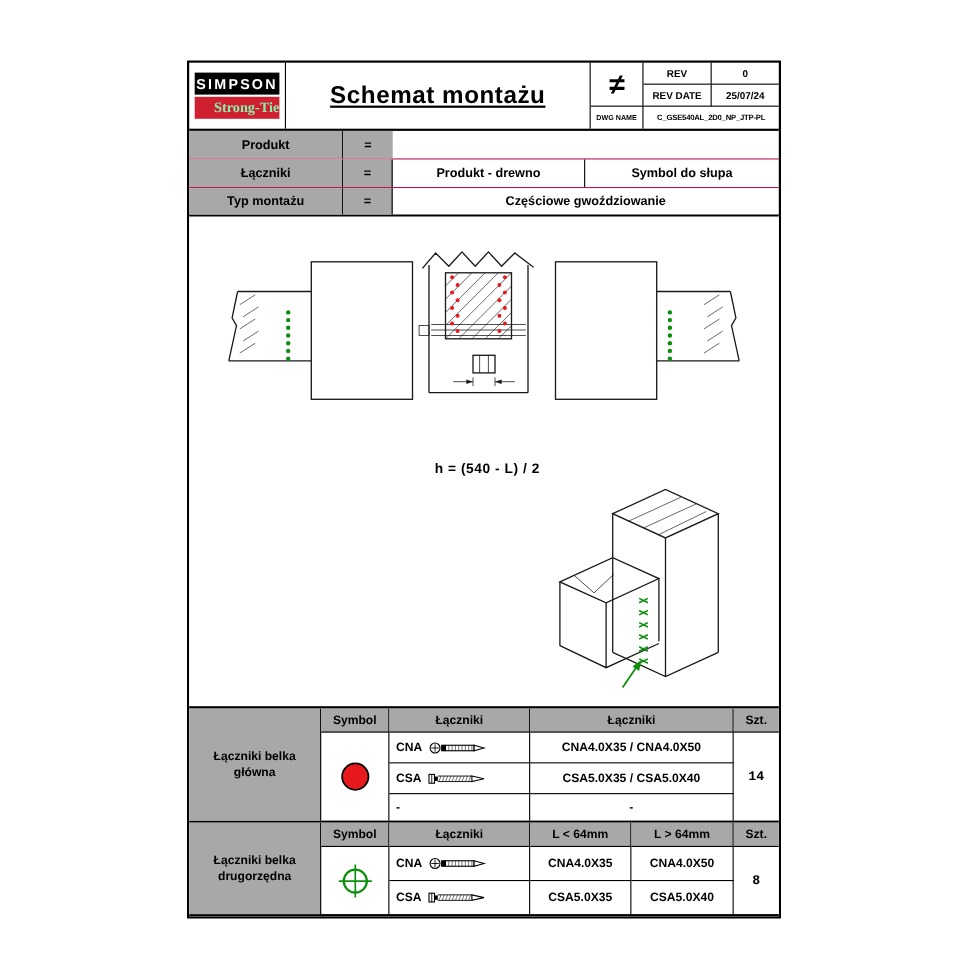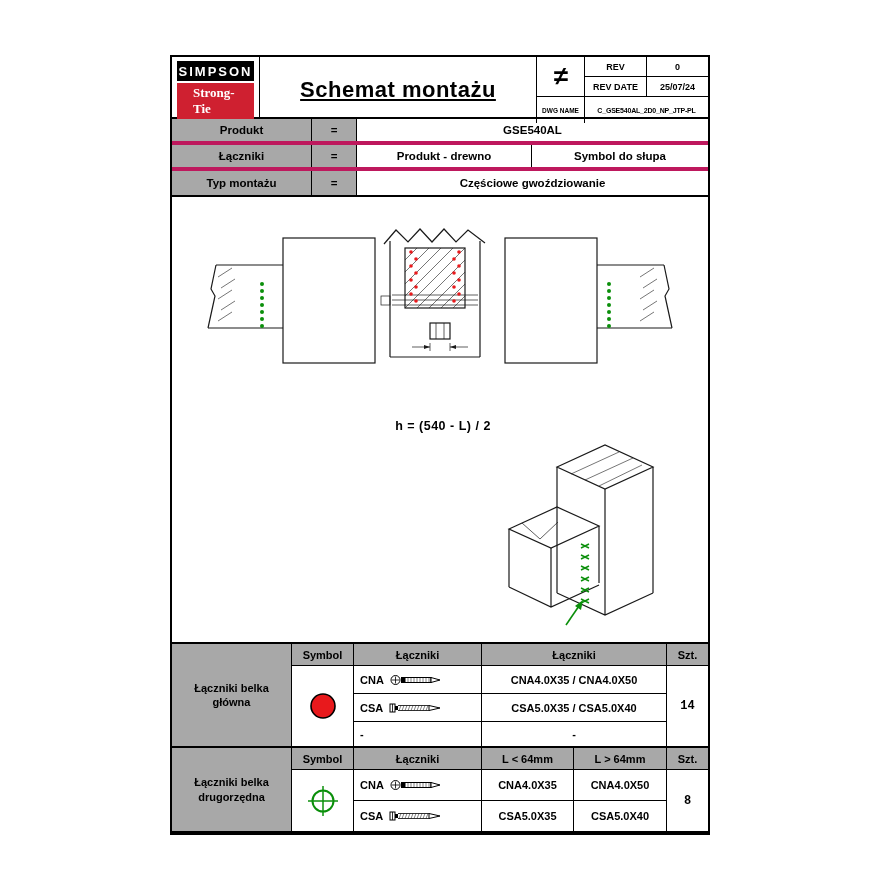--- a/index.html
+++ b/index.html
@@ -11,36 +11,36 @@
   .sheet{position:absolute;left:170px;top:55px;width:540px;height:780px;
     border:2px solid #000;background:#fff;display:flex;flex-direction:column;}
 
   
   .header{display:grid;grid-template-columns:88px 277px 171px;height:62px;
     border-bottom:2px solid #000;flex:none;}
   .logo-cell{border-right:1px solid #000;padding:4px 5px;display:flex;
     flex-direction:column;justify-content:center;gap:2px;}
   .logo-black{background:#000;color:#fff;font-weight:bold;font-size:13px;
     letter-spacing:2px;text-align:center;padding:3px 0 2px;}
-  .logo-red{background:var(--brand_red);color:#ffffff;font-weight:bold;
-    font-family:"Liberation Serif",serif;font-size:13px;text-align:left;padding:2px 16px;}
+  .logo-red{background:var(--brand_red);color:#86efac;font-weight:bold;
+    font-family:"Liberation Serif",serif;font-size:13px;text-align:right;padding:2px 0;}
   .title-cell{display:flex;align-items:center;justify-content:center;border-right:1px solid #000;}
   .title-text{font-size:22px;font-weight:bold;text-decoration:underline;letter-spacing:.5px;}
   .tb{display:grid;grid-template-columns:48px 62px 61px;grid-template-rows:20px 20px 1fr;}
   .tb .cell{display:flex;align-items:center;justify-content:center;font-weight:bold;
     font-size:9px;border-bottom:1px solid #000;border-right:1px solid #000;overflow:hidden;}
   .tb .neq{grid-row:1/3;grid-column:1;font-size:26px;font-weight:bold;font-style:italic;}
   .tb .rc{border-right:none;}
   .tb .dwgl{grid-row:3;grid-column:1;font-size:6.5px;border-bottom:none;}
   .tb .dwgv{grid-row:3;grid-column:2/4;font-size:7px;border-bottom:none;border-right:none;
     letter-spacing:-.2px;}
 
   
   .info{flex:none;}
-  .irow{display:grid;height:26px;border-bottom:4px solid #be185d;}
+  .irow{display:grid;height:26px;border-bottom:1px solid #be185d;}
   .irow:last-child{border-bottom:2px solid #000;}
   .irow.r1,.irow.r3{grid-template-columns:140px 45px 1fr;}
   .irow.r2{grid-template-columns:140px 45px 175px 1fr;}
   .ic{display:flex;align-items:center;justify-content:center;font-weight:bold;
     font-size:11.5px;border-right:1px solid #000;}
   .ic:last-child{border-right:none;}
   .gray{background:var(--gray);}
 
   
   .drawing{position:relative;height:447px;border-bottom:2px solid #000;flex:none;background:#fff;}
@@ -88,21 +88,20 @@
       <div class="cell rc" style="grid-row:2;grid-column:3">25/07/24</div>
       <div class="cell dwgl">DWG NAME</div>
       <div class="cell dwgv">C_GSE540AL_2D0_NP_JTP-PL</div>
     </div>
   </div>
 
   <div class="info">
     <div class="irow r1">
       <div class="ic gray">Produkt</div>
       <div class="ic gray">=</div>
-      <div class="ic">GSE540AL</div>
     </div>
     <div class="irow r2">
       <div class="ic gray">Łączniki</div>
       <div class="ic gray">=</div>
       <div class="ic">Produkt - drewno</div>
       <div class="ic">Symbol do słupa</div>
     </div>
     <div class="irow r3">
       <div class="ic gray">Typ montażu</div>
       <div class="ic gray">=</div>

